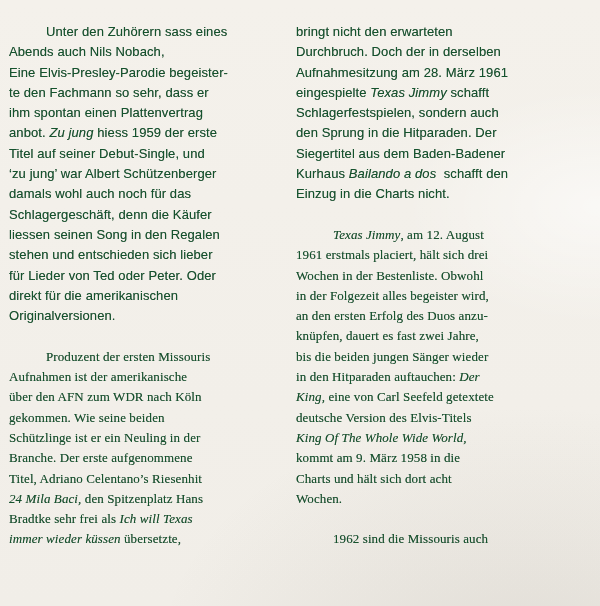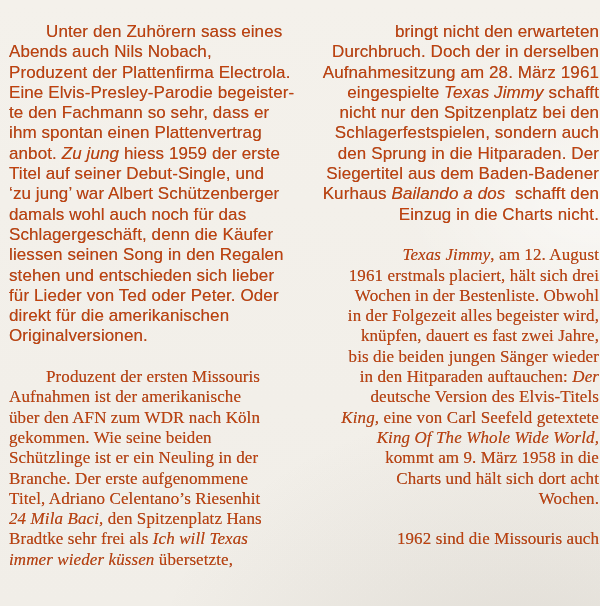--- a/index.html
+++ b/index.html
@@ -19,45 +19,44 @@
     font-family: "Liberation Sans", "DejaVu Sans", sans-serif;
   }
   .page {
     position: absolute;
     inset: 0;
   }
   .col {
     position: absolute;
     top: 22px;
     width: 292px;
-    color: #c2410c;
-    font-size: 17px;
+    color: #14532d;
+    font-size: 13px;
     letter-spacing: 0.1px;
   }
   .col-left  { left: 9px; }
-  .col-right { left: 307px; text-align: right; }
+  .col-right { left: 296px; }
   .paragraph + .paragraph { margin-top: 20.3px; font-family: Liberation Serif, serif; }
   .line {
     height: 20.3px;
     line-height: 20.3px;
     white-space: pre;
     text-shadow: 0 0 0.5px rgba(58,58,58,0.55);
   }
   .line.indent { padding-left: 37px; }
   .it { font-style: italic; margin-top: 28px; }
 </style>
 </head>
 <body>
 
 <div class="page">
   <div class="col col-left">
       <div class="paragraph">
         <div class="line indent"><span>Unter den Zuhörern sass eines</span></div>
         <div class="line"><span>Abends auch Nils Nobach,</span></div>
-        <div class="line"><span>Produzent der Plattenfirma Electrola.</span></div>
         <div class="line"><span>Eine Elvis-Presley-Parodie begeister-</span></div>
         <div class="line"><span>te den Fachmann so sehr, dass er</span></div>
         <div class="line"><span>ihm spontan einen Plattenvertrag</span></div>
         <div class="line"><span>anbot. </span><span class="it">Zu jung</span><span> hiess 1959 der erste</span></div>
         <div class="line"><span>Titel auf seiner Debut-Single, und</span></div>
         <div class="line"><span>‘zu jung’ war Albert Schützenberger</span></div>
         <div class="line"><span>damals wohl auch noch für das</span></div>
         <div class="line"><span>Schlagergeschäft, denn die Käufer</span></div>
         <div class="line"><span>liessen seinen Song in den Regalen</span></div>
         <div class="line"><span>stehen und entschieden sich lieber</span></div>
@@ -77,37 +76,37 @@
         <div class="line"><span>Bradtke sehr frei als </span><span class="it">Ich will Texas</span></div>
         <div class="line"><span class="it">immer wieder küssen</span><span> übersetzte,</span></div>
       </div>
     </div>
   <div class="col col-right">
       <div class="paragraph">
         <div class="line"><span>bringt nicht den erwarteten</span></div>
         <div class="line"><span>Durchbruch. Doch der in derselben</span></div>
         <div class="line"><span>Aufnahmesitzung am 28. März 1961</span></div>
         <div class="line"><span>eingespielte </span><span class="it">Texas Jimmy</span><span> schafft</span></div>
-        <div class="line"><span>nicht nur den Spitzenplatz bei den</span></div>
         <div class="line"><span>Schlagerfestspielen, sondern auch</span></div>
         <div class="line"><span>den Sprung in die Hitparaden. Der</span></div>
         <div class="line"><span>Siegertitel aus dem Baden-Badener</span></div>
         <div class="line"><span>Kurhaus </span><span class="it">Bailando a dos</span><span>  schafft den</span></div>
         <div class="line"><span>Einzug in die Charts nicht.</span></div>
       </div>
       <div class="paragraph">
         <div class="line indent"><span class="it">Texas Jimmy</span><span>, am 12. August</span></div>
         <div class="line"><span>1961 erstmals placiert, hält sich drei</span></div>
         <div class="line"><span>Wochen in der Bestenliste. Obwohl</span></div>
         <div class="line"><span>in der Folgezeit alles begeister wird,</span></div>
+        <div class="line"><span>an den ersten Erfolg des Duos anzu-</span></div>
         <div class="line"><span>knüpfen, dauert es fast zwei Jahre,</span></div>
         <div class="line"><span>bis die beiden jungen Sänger wieder</span></div>
         <div class="line"><span>in den Hitparaden auftauchen: </span><span class="it">Der</span></div>
+        <div class="line"><span class="it">King,</span><span> eine von Carl Seefeld getextete</span></div>
         <div class="line"><span>deutsche Version des Elvis-Titels</span></div>
-        <div class="line"><span class="it">King,</span><span> eine von Carl Seefeld getextete</span></div>
         <div class="line"><span class="it">King Of The Whole Wide World,</span></div>
         <div class="line"><span>kommt am 9. März 1958 in die</span></div>
         <div class="line"><span>Charts und hält sich dort acht</span></div>
         <div class="line"><span>Wochen.</span></div>
       </div>
       <div class="paragraph">
         <div class="line indent"><span>1962 sind die Missouris auch</span></div>
       </div>
     </div>
 </div>

